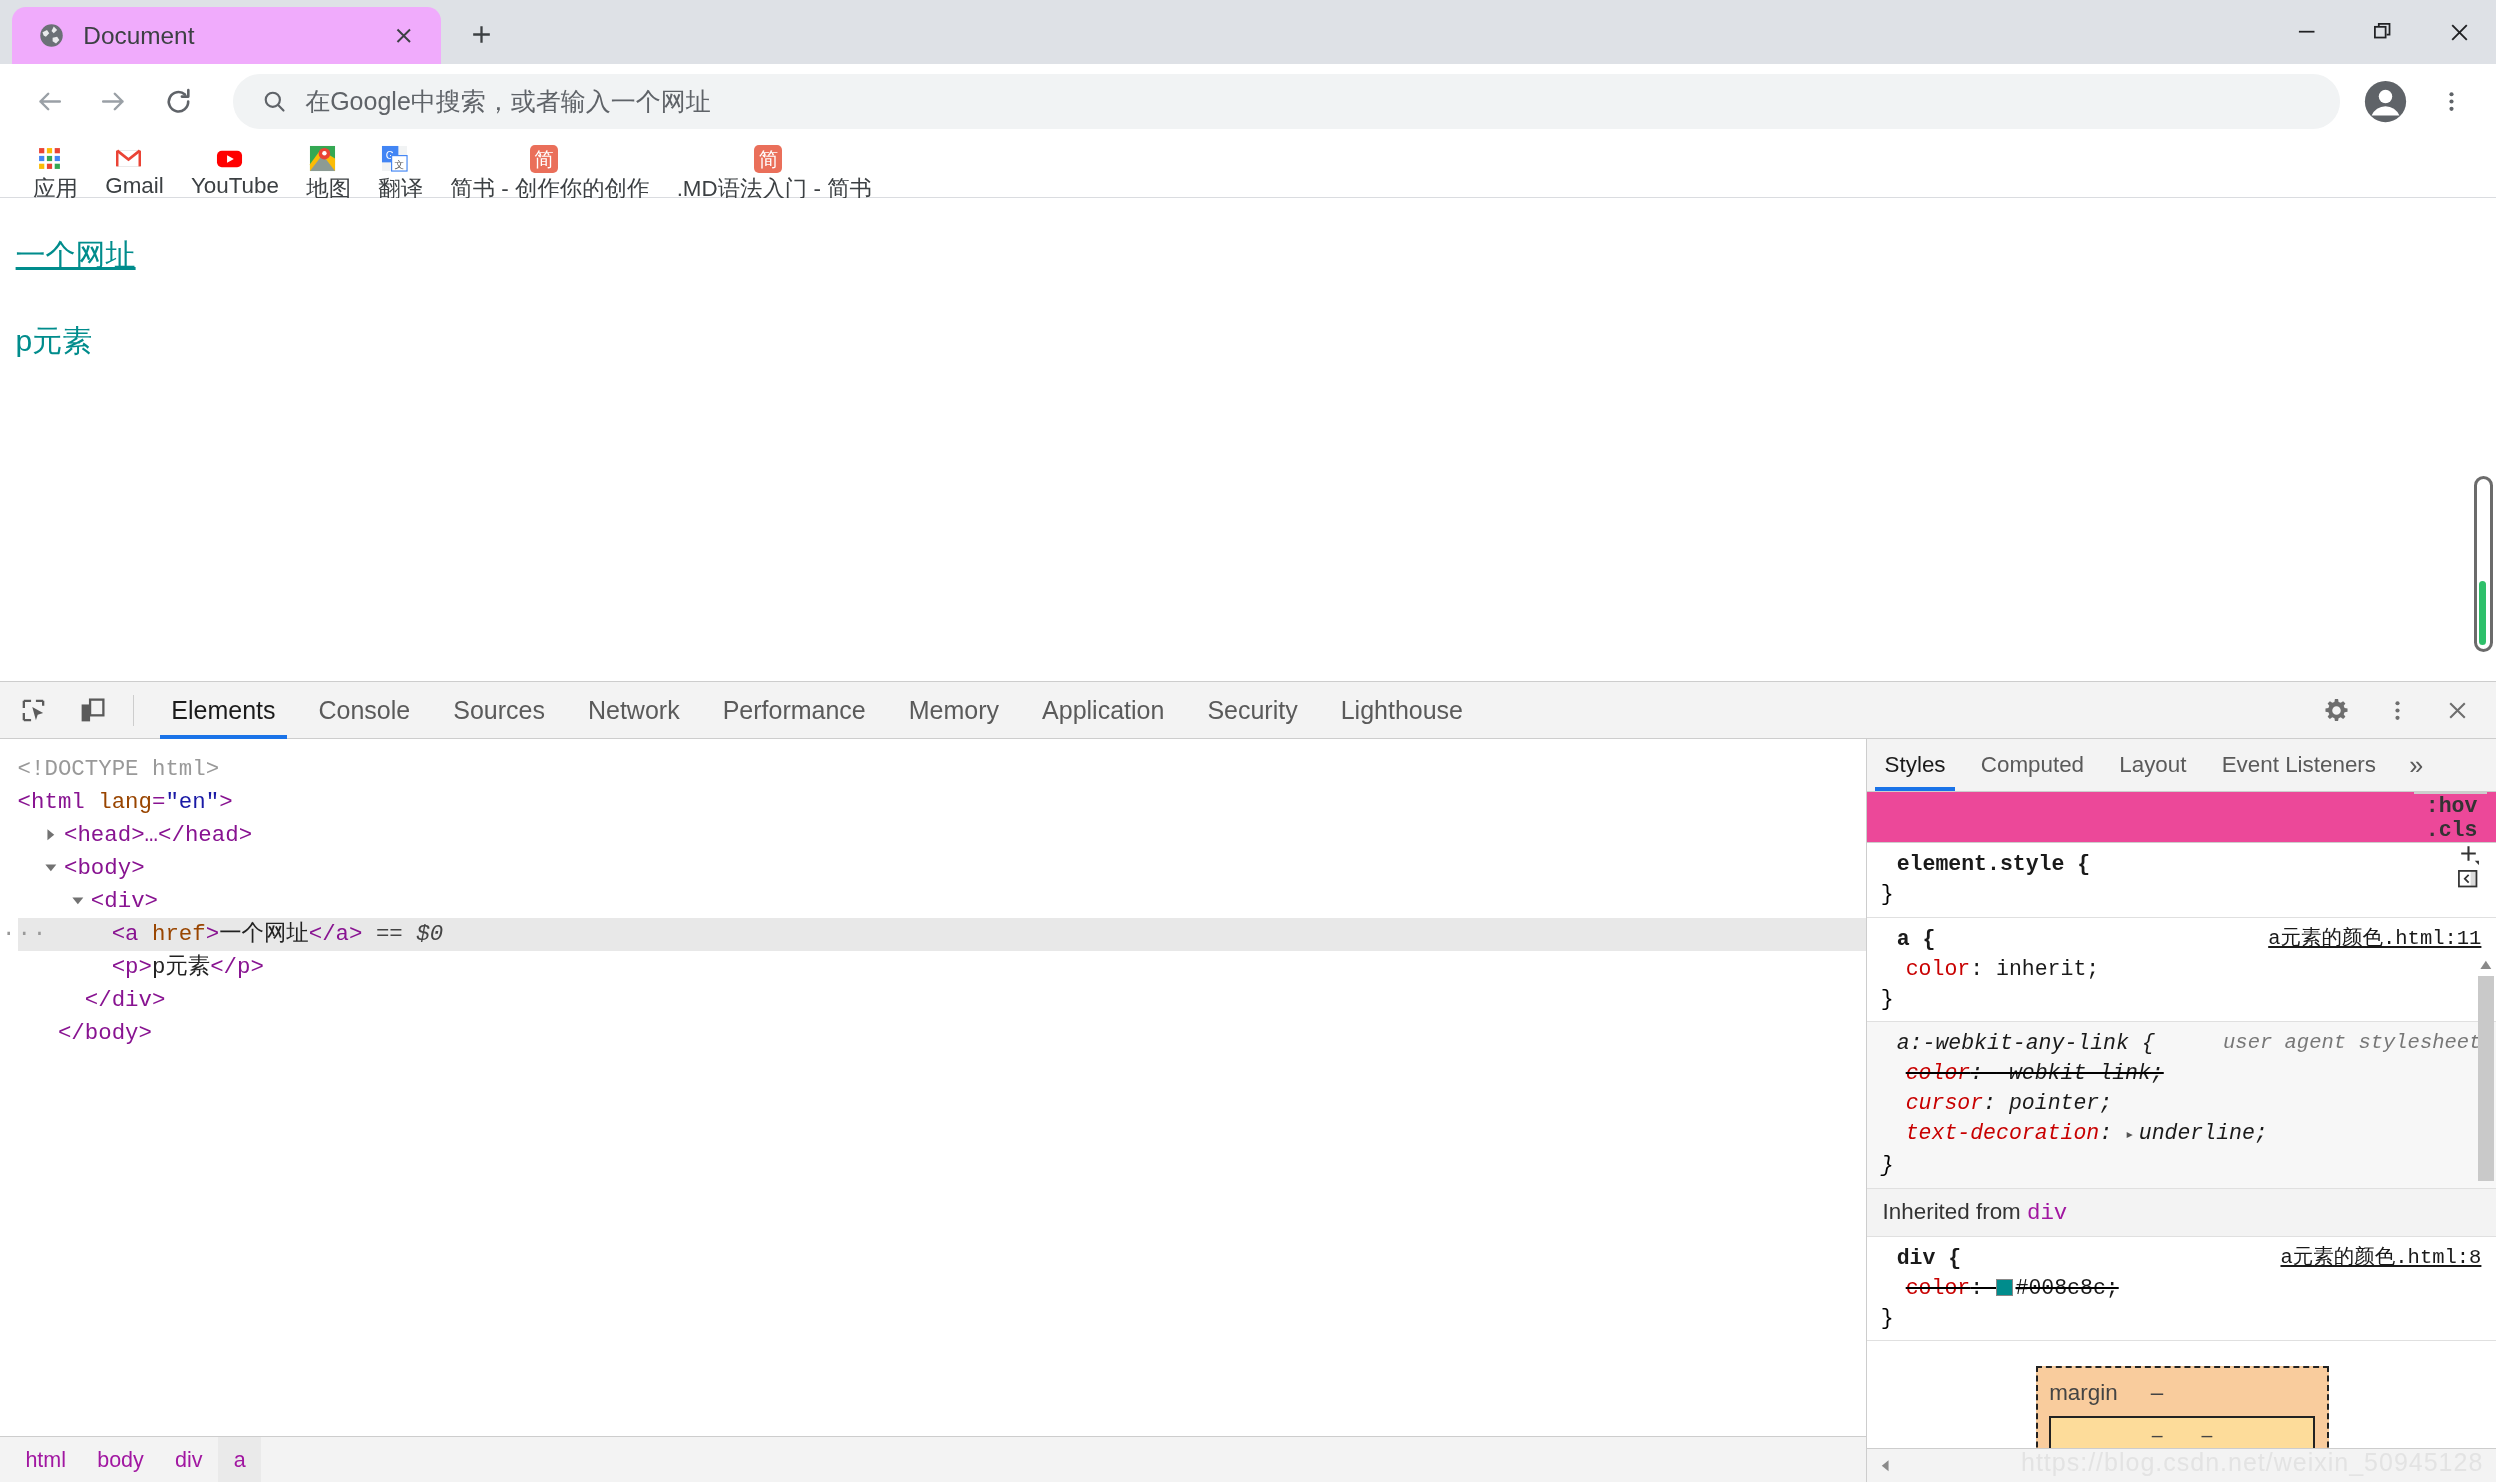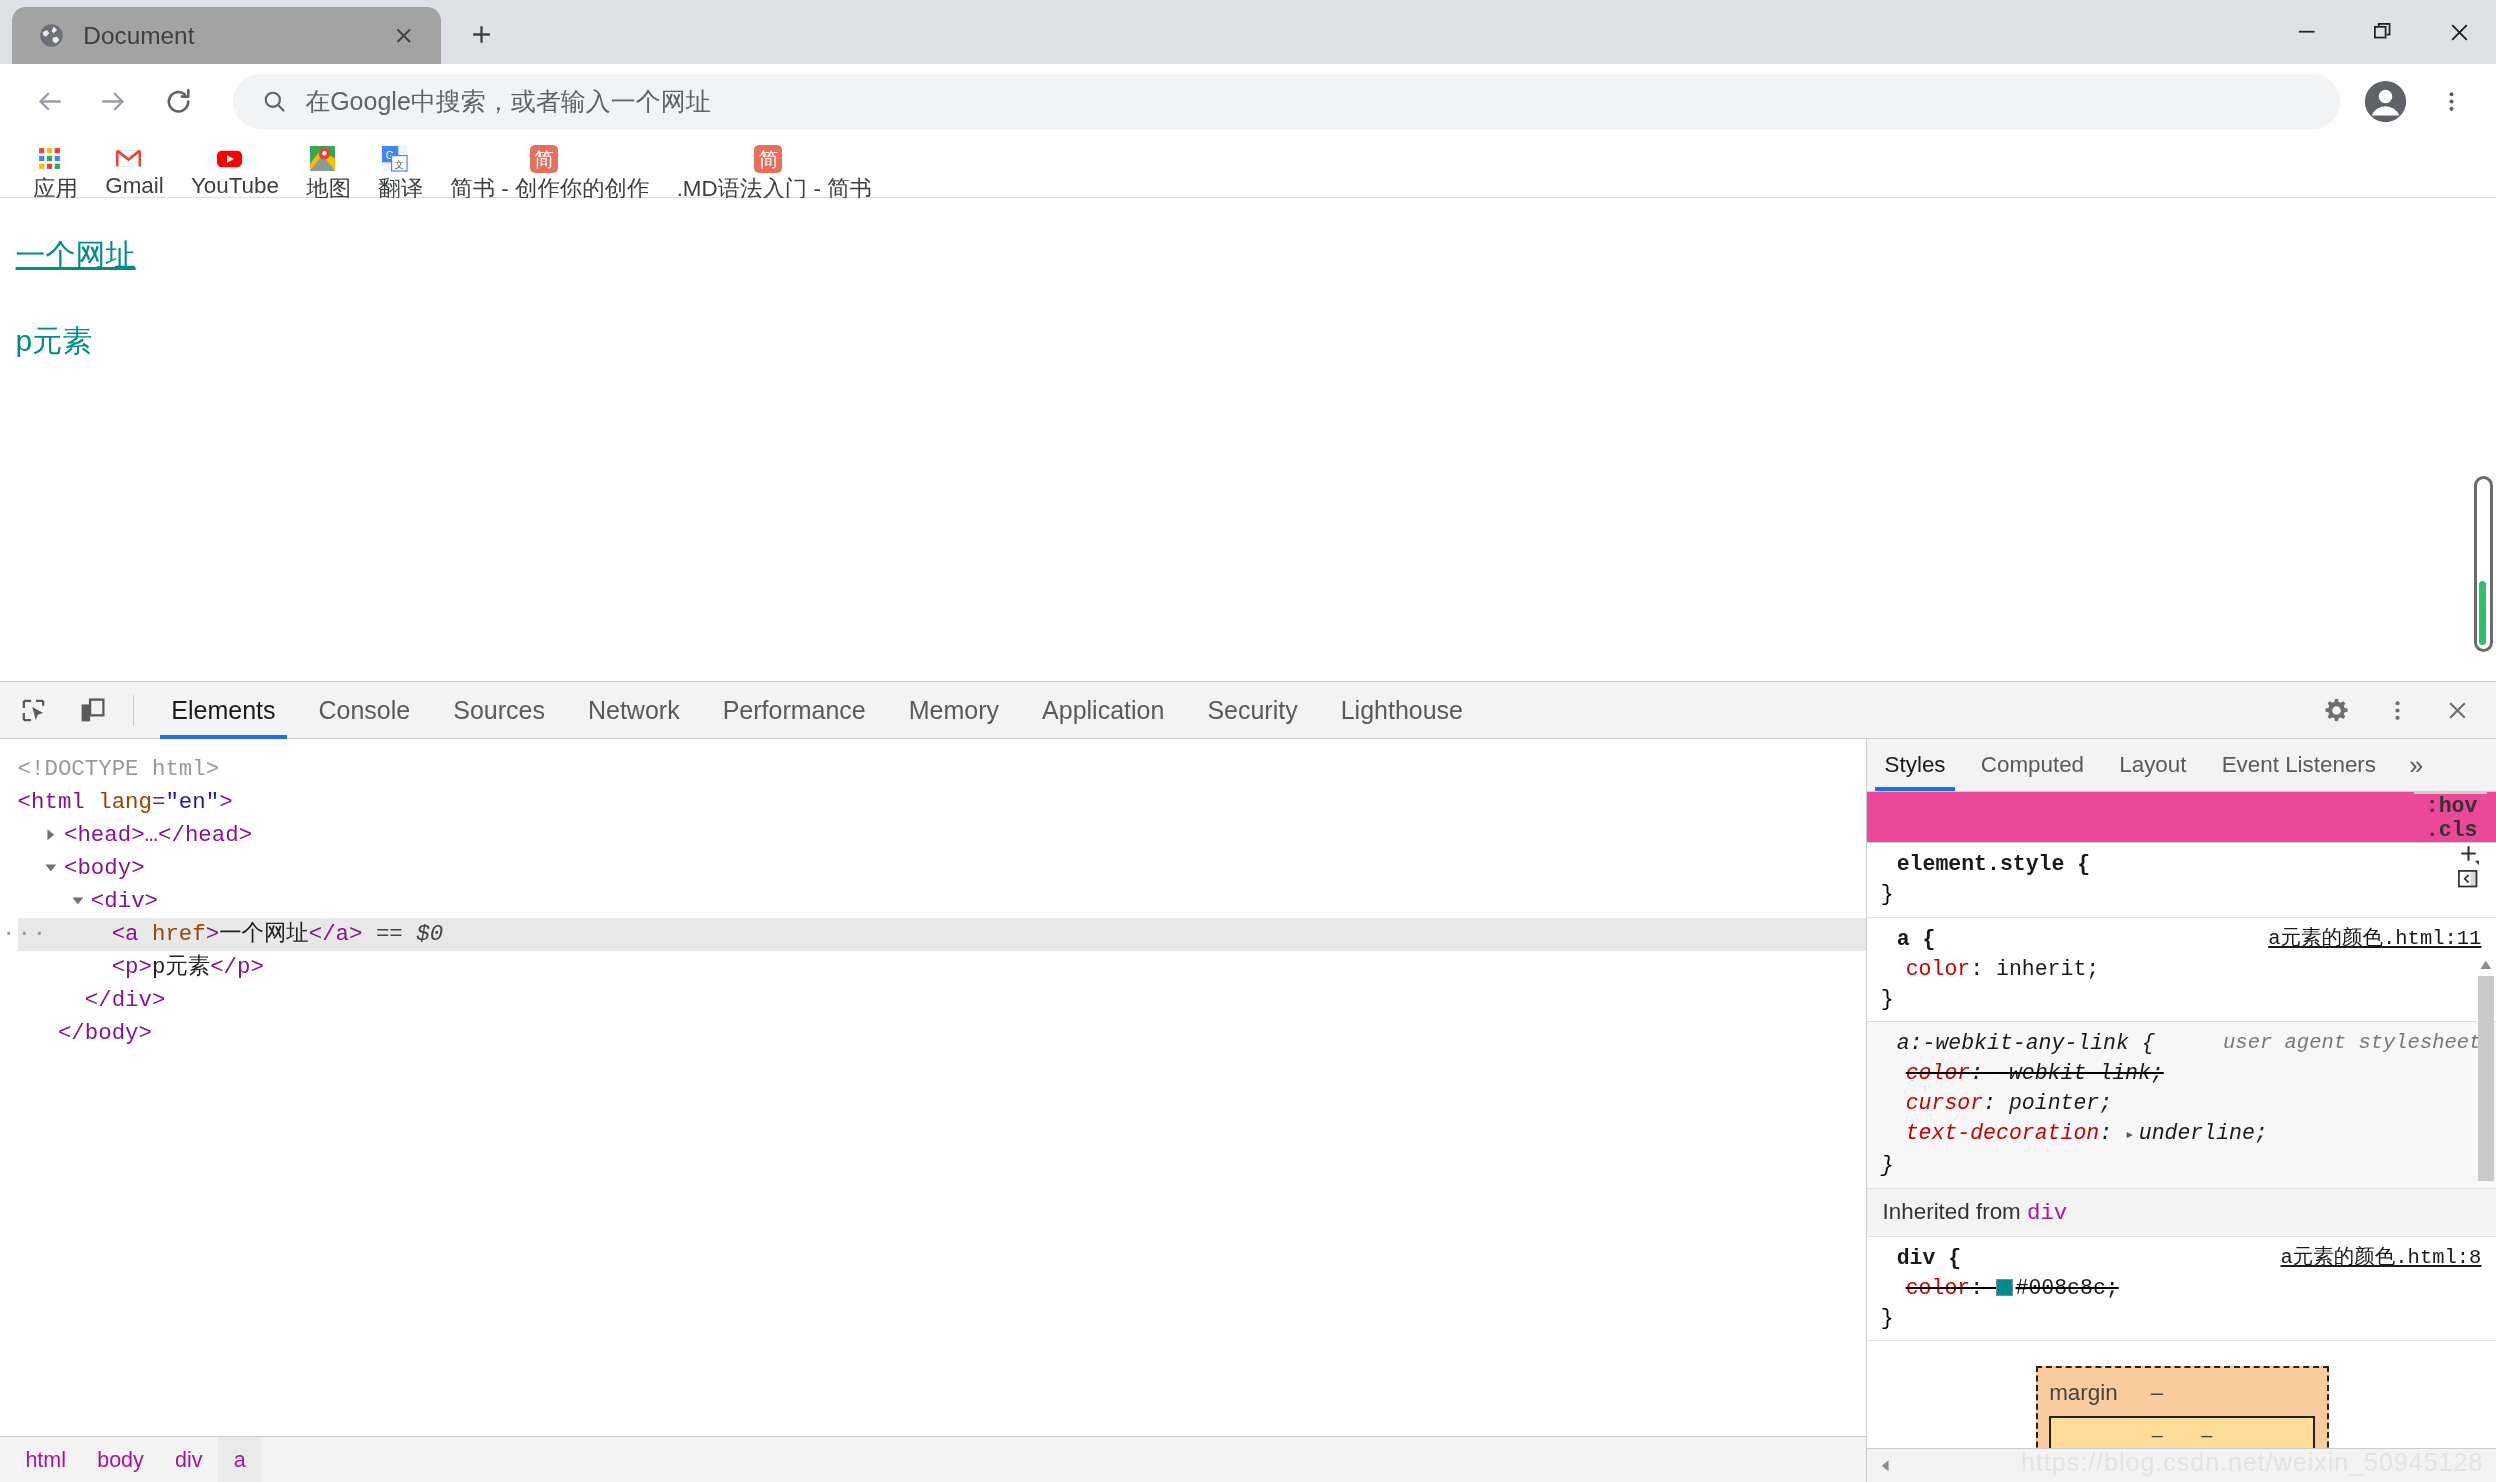--- a/index.html
+++ b/index.html
@@ -12,21 +12,21 @@
 
   
   .browser { width: 2497px; height: 1482px; position: relative; }
 
   .titlebar {
     height: 64px; background: #dee1e6;
     display: flex; align-items: flex-end; position: relative;
   }
   .tabstrip { display: flex; align-items: flex-end; height: 64px; padding-left: 11.7px; }
   .tab {
-    width: 429px; height: 57px; background: #a3a3a3;
+    width: 429px; height: 57px; background: #f0abfc;
     border-radius: 13.7px 13.7px 0 0;
     display: flex; align-items: center; padding: 0 17.6px 0 25px;
     position: relative;
   }
   .tab-favicon {
     width: 29px; height: 29px; flex: 0 0 29px; margin-right: 17.6px;
     display: flex; align-items: center; justify-content: center;
   }
   .tab-title {
     flex: 1; font-size: 24.4px; color: #3c4043;

